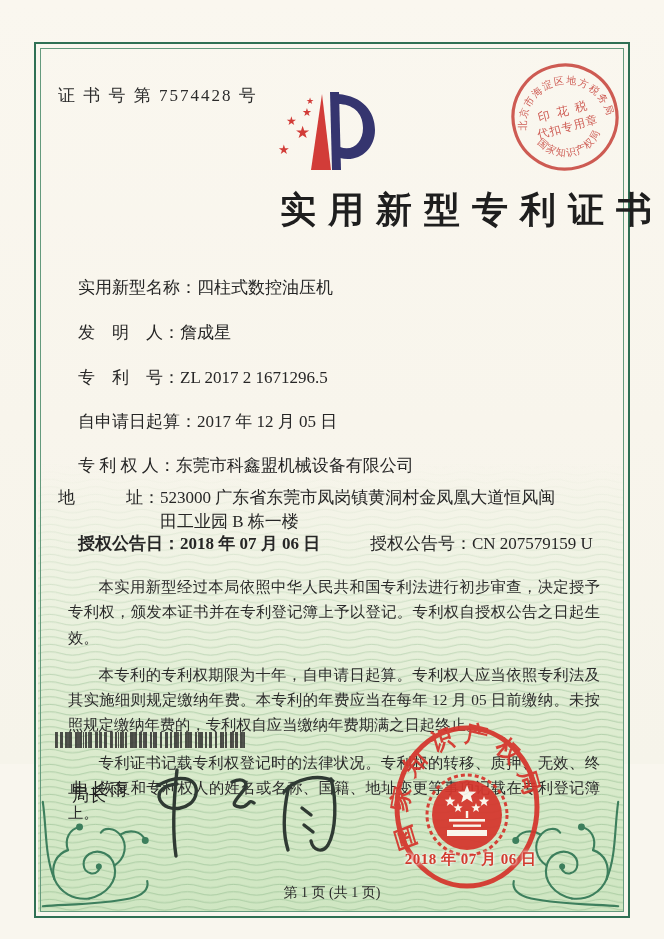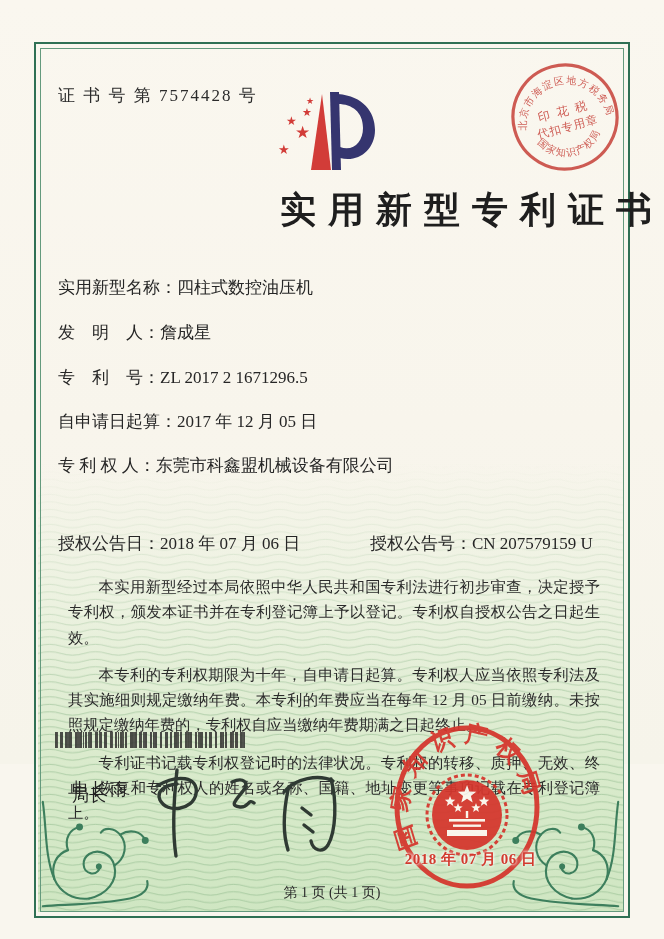--- a/index.html
+++ b/index.html
@@ -11,21 +11,21 @@
   .frame-inner{left:4px;top:4px;right:4px;bottom:4px;border:1px solid #649a7d;position:absolute;}
   
   .wash{left:38px;top:462px;width:585px;height:450px;
         background:linear-gradient(180deg,rgba(226,240,216,0) 0%,rgba(224,239,212,0.45) 30%,rgba(213,233,199,0.9) 70%,#cfe6c2 100%);}
   .wash svg{position:absolute;left:0;top:0;width:100%;height:100%;
         -webkit-mask-image:linear-gradient(180deg,transparent 0%,#000 55%);
         mask-image:linear-gradient(180deg,transparent 0%,#000 55%);}
   .certno{left:58px;top:84px;font-size:17px;color:#2b2b2b;letter-spacing:2px;white-space:pre;}
   .title{left:0;top:186px;width:664px;text-align:right;font-size:36px;font-weight:bold;color:#1e1e1e;letter-spacing:12px;text-indent:12px;}
   .fieldrow{left:58px;width:560px;font-size:17px;color:#262626;white-space:pre;}
-  .fieldrow .lab{display:inline-block;}
+  .fieldrow .lab{display:inline-block;margin-left:20px;}
   .addr-wrap{left:58px;width:560px;font-size:17px;color:#262626;display:flex;}
   .addr-wrap .lab{white-space:pre;flex:0 0 auto;}
   .addr-wrap .val{width:412px;line-height:24px;}
   .grant2{left:370px;top:532px;font-size:17px;color:#262626;white-space:pre;}
   .paras{left:56px;top:562px;width:556px;font-size:15.3px;line-height:25.3px;color:#2b2b2b;text-align:justify;}
   .paras p{margin:12px;text-indent:2em;}
   .barcode{left:55px;top:732px;width:190px;height:16px;
      background:
        repeating-linear-gradient(90deg,#30302e 0 2px,transparent 2px 5px),
        repeating-linear-gradient(90deg,#30302e 0 1px,transparent 1px 7px),
@@ -114,21 +114,25 @@
     </g>
   </svg>
 
   <div class="abs title">实用新型专利证书</div>
 
   <div class="abs fieldrow" style="top:276px;"><span class="lab">实用新型名称：</span><span>四柱式数控油压机</span></div>
   <div class="abs fieldrow" style="top:321px;"><span class="lab">发　明　人：</span><span>詹成星</span></div>
   <div class="abs fieldrow" style="top:366px;"><span class="lab">专　利　号：</span><span>ZL 2017 2 1671296.5</span></div>
   <div class="abs fieldrow" style="top:410px;"><span class="lab">自申请日起算：</span><span>2017 年 12 月 05 日</span></div>
   <div class="abs fieldrow" style="top:454px;"><span class="lab">专 利 权 人：</span><span>东莞市科鑫盟机械设备有限公司</span></div>
-  <div class="abs fieldrow" style="top:532px;"><span class="lab">授权公告日：</span><span>2018 年 07 月 06 日</span></div>
+  <div class="abs addr-wrap" style="top:486px;">
+      <span class="lab">地　　　址：</span>
+      <span class="val">523000 广东省东莞市凤岗镇黄洞村金凤凰大道恒风闽田工业园 B 栋一楼</span>
+    </div>
+  <div class="abs fieldrow" style="top:532px;font-weight:bold;"><span class="lab">授权公告日：</span><span>2018 年 07 月 06 日</span></div>
   <div class="abs grant2"><span class="lab">授权公告号：</span><span>CN 207579159 U</span></div>
 
   <div class="abs paras">
     <p>本实用新型经过本局依照中华人民共和国专利法进行初步审查，决定授予专利权，颁发本证书并在专利登记簿上予以登记。专利权自授权公告之日起生效。</p>
     <p>本专利的专利权期限为十年，自申请日起算。专利权人应当依照专利法及其实施细则规定缴纳年费。本专利的年费应当在每年 12 月 05 日前缴纳。未按照规定缴纳年费的，专利权自应当缴纳年费期满之日起终止。</p>
     <p>专利证书记载专利权登记时的法律状况。专利权的转移、质押、无效、终止、恢复和专利权人的姓名或名称、国籍、地址变更等事项记载在专利登记簿上。</p>
   </div>
 
   <div class="abs barcode"></div>
 

